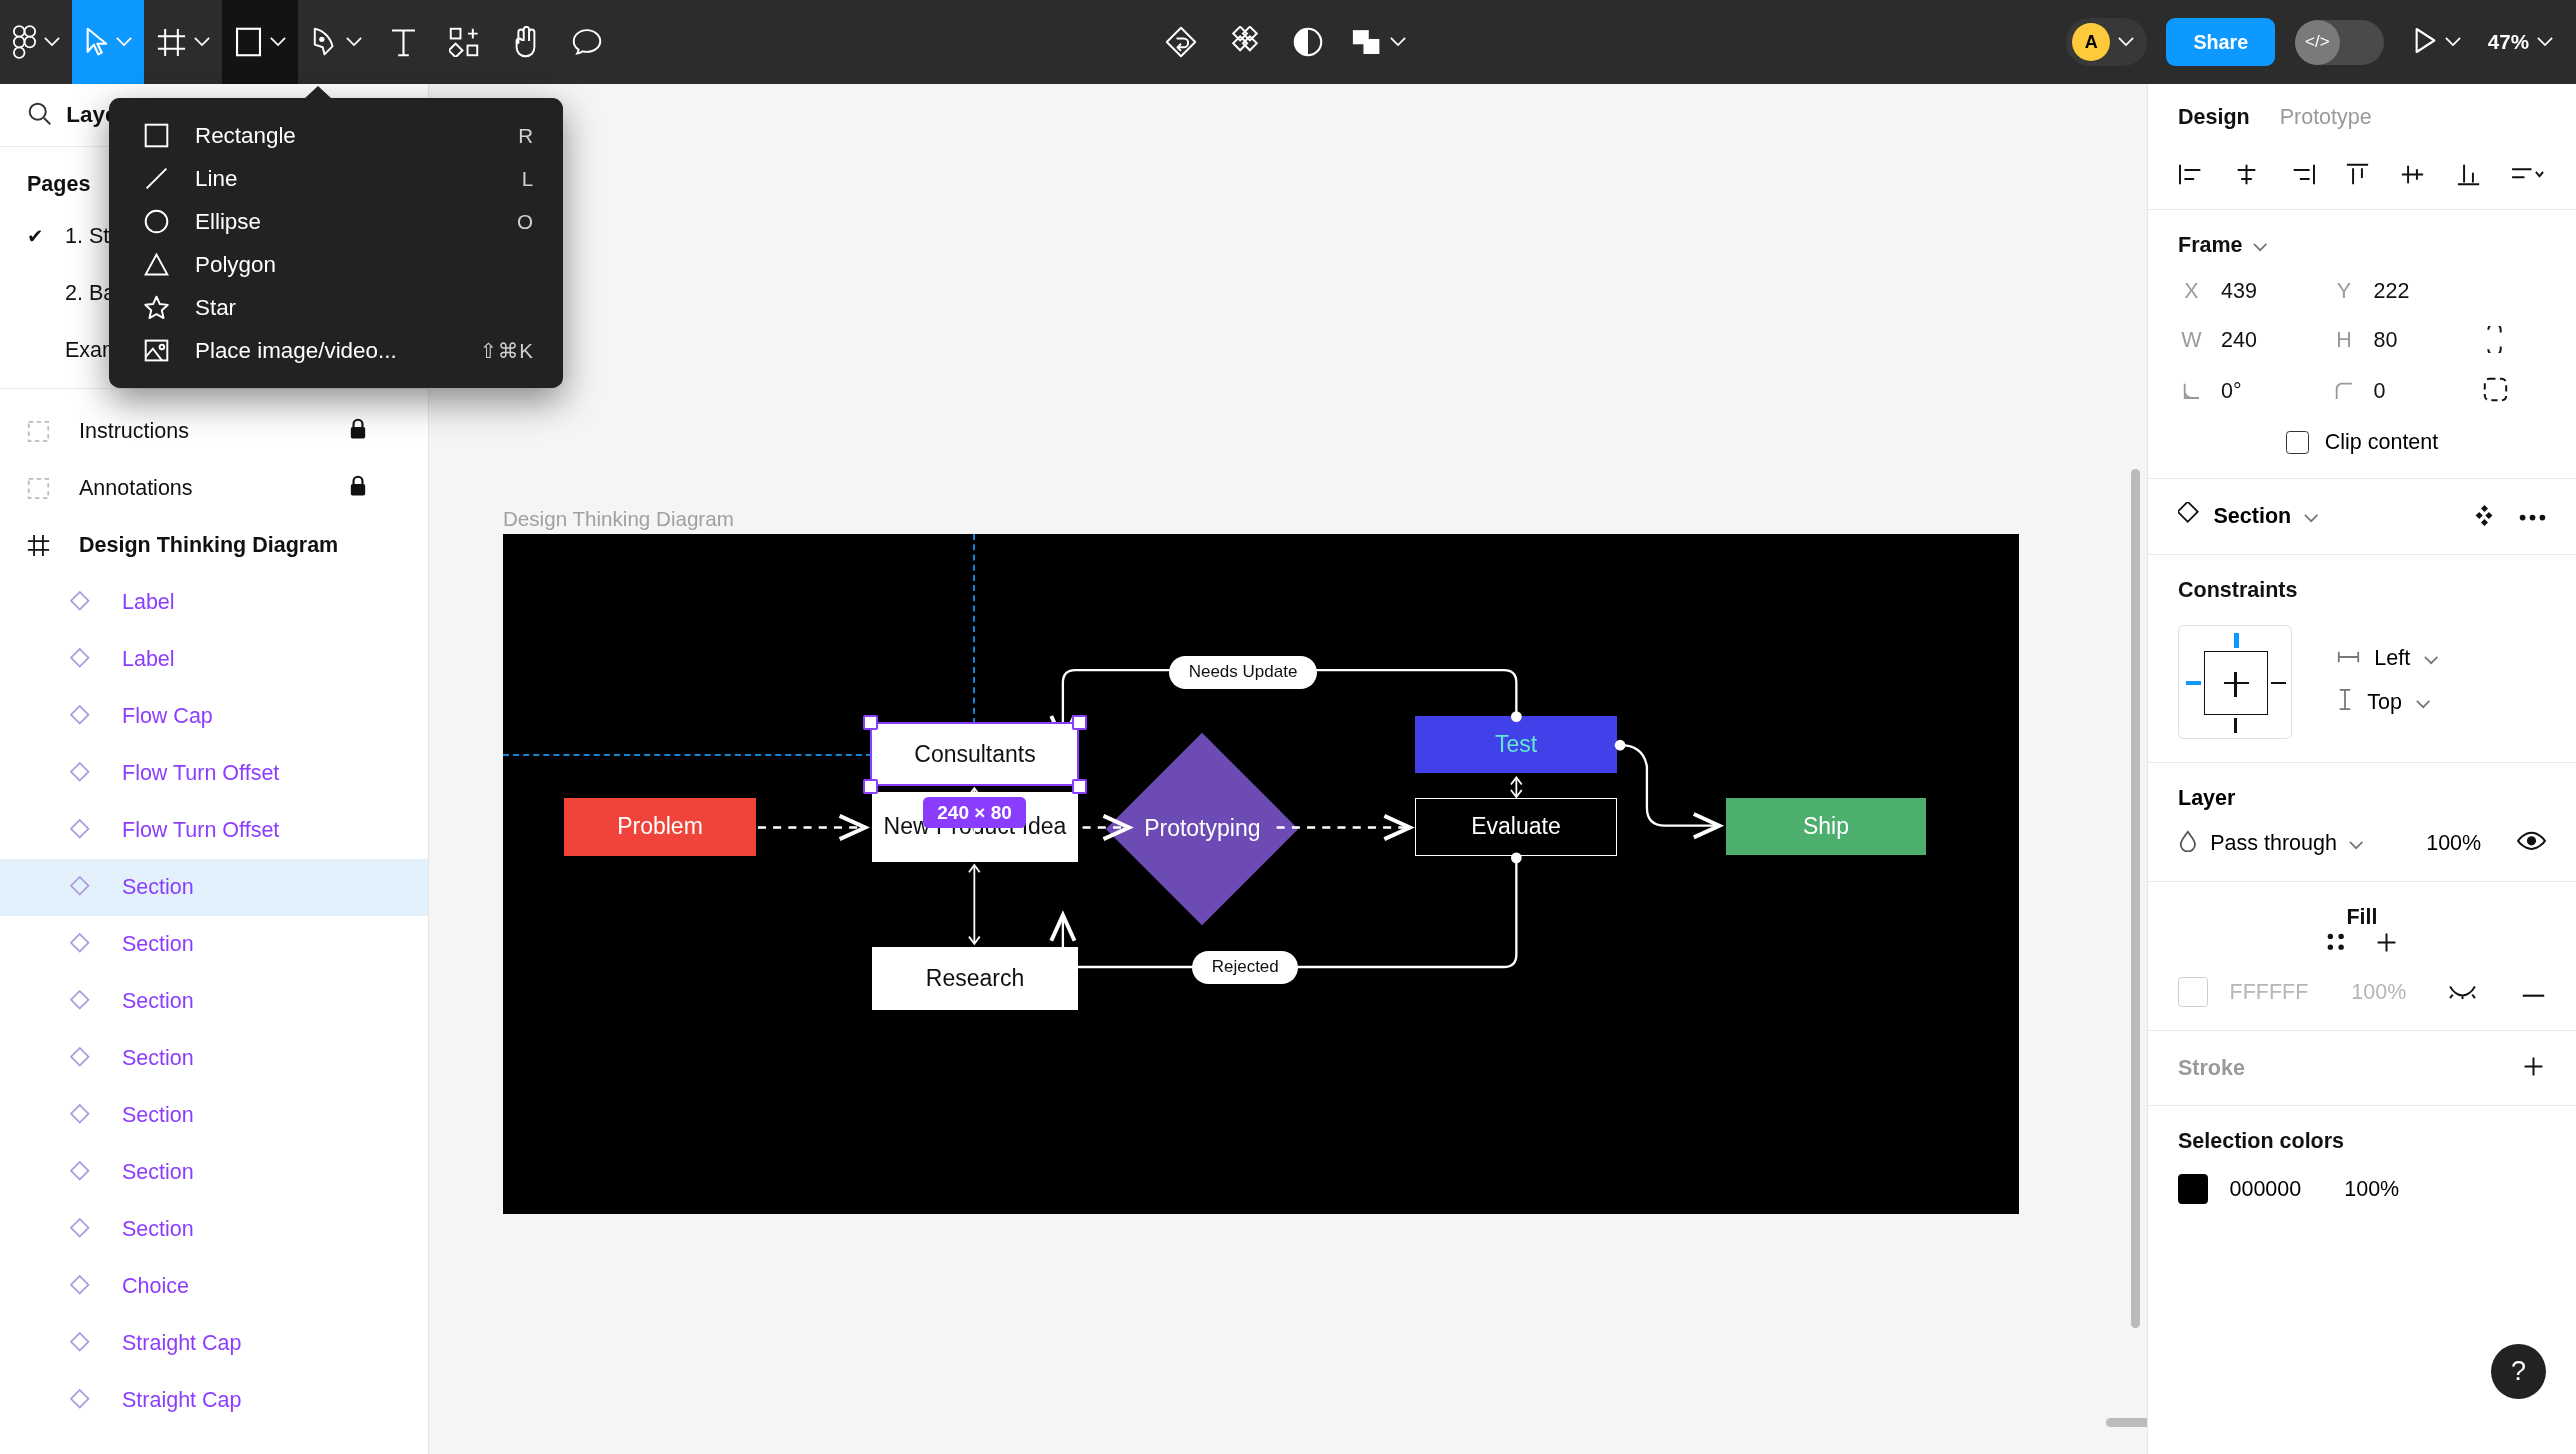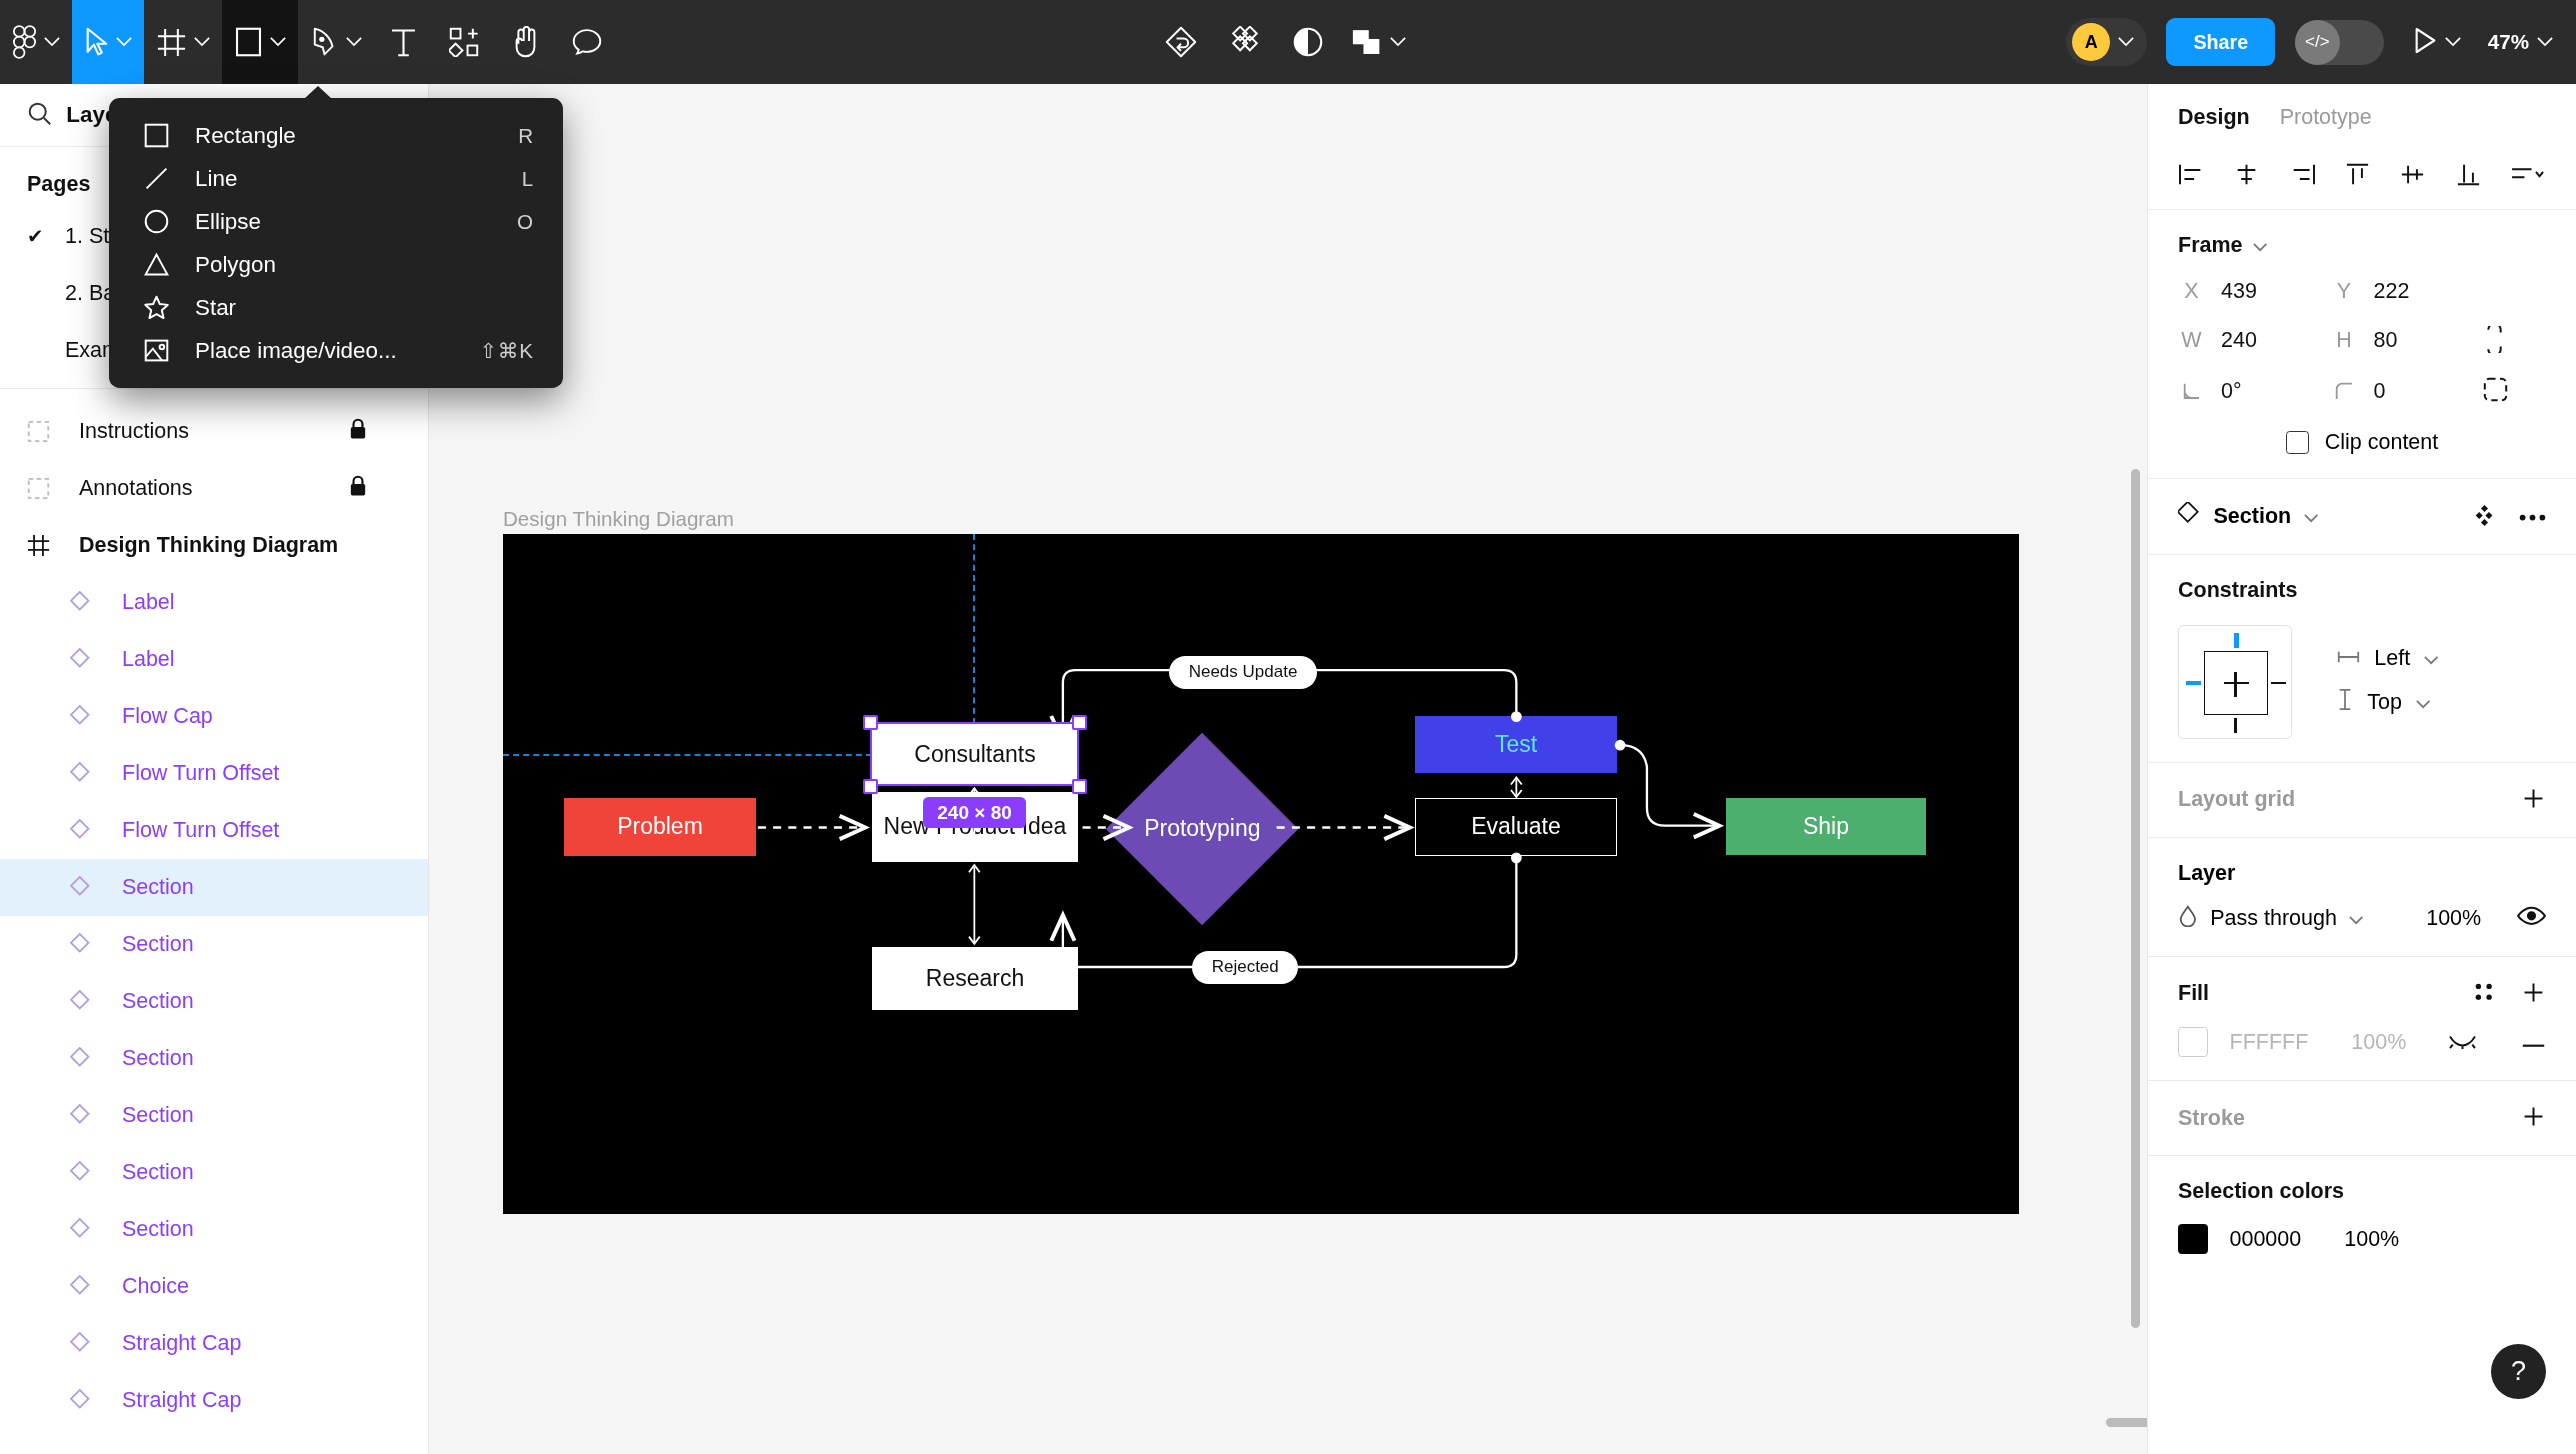--- a/index.html
+++ b/index.html
@@ -927,28 +927,20 @@
             <span>
               <svg width="14.3" height="9" viewBox="0 0 16 10" fill="none" stroke="#777" stroke-width="2">
                   <path d="M1 1l7 7 7-7"></path>
                 </svg>
             </span>
           </div>
         </div>
       </div>
     </div>
 
-    <div class="row-between">
-      <span class="rb-title muted">Layout grid</span>
-      <span>
-        <svg width="25" height="25" viewBox="0 0 28 28" fill="none" stroke="#111" stroke-width="2.2">
-            <path d="M14 4v20M4 14h20"></path>
-          </svg>
-      </span>
-    </div>
 
     <div class="layer-sec">
       <div class="ls-title">Layer</div>
       <div class="ls-row">
         <span class="blend">
           <span>
             <svg width="19.7" height="21.5" viewBox="0 0 22 24" fill="none" stroke="#555" stroke-width="2">
                 <path d="M11 2C6 9 3 12 3 16a8 8 0 0016 0c0-4-3-7-8-14z"></path>
               </svg>
           </span>
@@ -963,21 +955,21 @@
         <span style="margin-left:21.5px;">
           <svg width="29" height="19.7" viewBox="0 0 32 22" fill="none" stroke="#111" stroke-width="2.2">
               <path d="M1 11s6-9 15-9 15 9 15 9-6 9-15 9S1 11 1 11z"></path>
               <circle cx="16" cy="11" r="4" fill="#111"></circle>
             </svg>
         </span>
       </div>
     </div>
 
     <div class="sec">
-      <div style="display:flex;align-items:center;justify-content:space-between;">
+      <div style="display:flex;align-items:center;justify-content:space-between;flex-direction:column;">
         <span class="rb-title">Fill</span>
         <span style="display:flex;align-items:center;gap:27px;">
           <span>
             <svg width="21.5" height="21.5" viewBox="0 0 24 24" fill="#111">
                 <circle cx="6" cy="6" r="3"></circle>
                 <circle cx="18" cy="6" r="3"></circle>
                 <circle cx="6" cy="18" r="3"></circle>
                 <circle cx="18" cy="18" r="3"></circle>
               </svg>
           </span>

